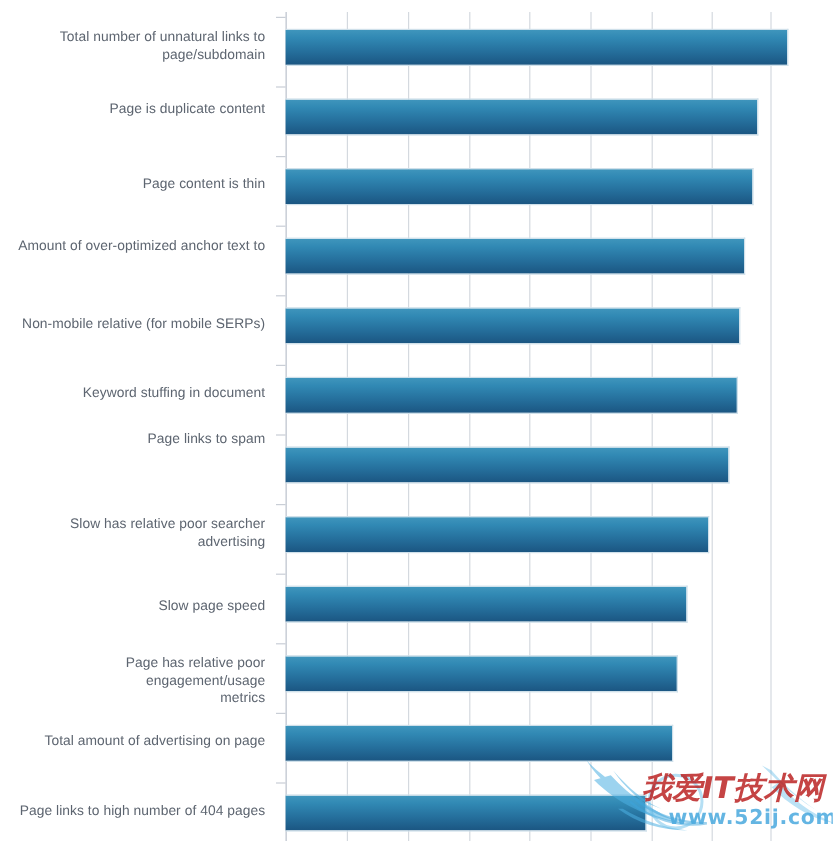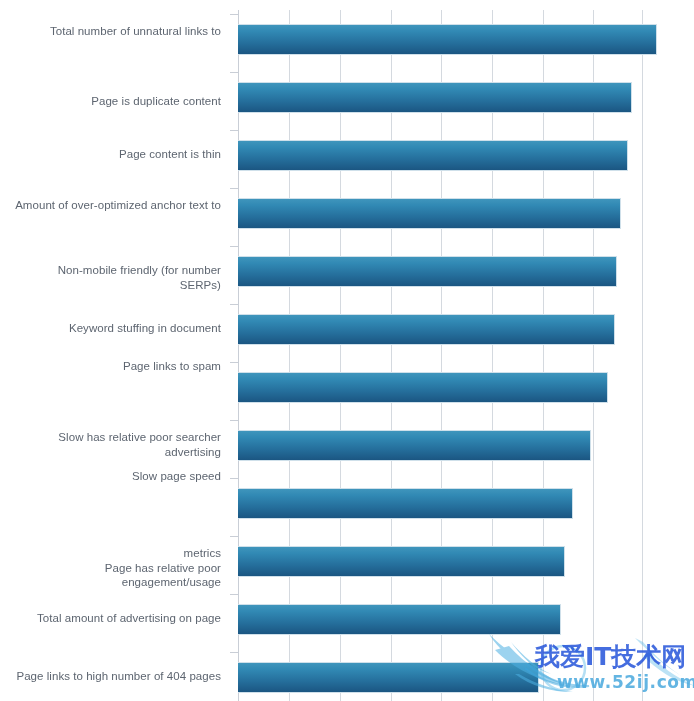--- a/index.html
+++ b/index.html
@@ -77,25 +77,26 @@
     width: 224px;
     height: 89px;
     pointer-events: none;
   }
   .wm-text-main {
     position: absolute;
     left: 50px;
     top: 28px;
     font-size: 25px;
     font-weight: bold;
-    color: #1d4ed8;
+    color: #b91c1c;
     opacity: 0.82;
     letter-spacing: 0px;
     white-space: nowrap;
     font-family: "DejaVu Sans", sans-serif;
+    font-style: italic;
   }
   .wm-text-url {
     position: absolute;
     left: 72px;
     top: 60px;
     font-size: 17px;
     font-weight: bold;
     color: #49a9de;
     opacity: 0.85;
     letter-spacing: 0.6px;
@@ -149,49 +150,50 @@
       <div class="bar" style="left: 223px; top: 430px; width: 353px;"></div>
       <div class="bar" style="left: 223px; top: 488px; width: 335px;"></div>
       <div class="bar" style="left: 223px; top: 546px; width: 327px;"></div>
       <div class="bar" style="left: 223px; top: 604px; width: 323px;"></div>
       <div class="bar" style="left: 223px; top: 662px; width: 301px;"></div>
     </div>
 
   <div id="labels">
       <div class="label-wrap" style="top: 24px;">
         <div>Total number of unnatural links to</div>
-      </div>
-      <div class="label-wrap" style="top: 94px;">
+        <div>page/subdomain</div>
+      </div>
+      <div class="label-wrap" style="top: 84px;">
         <div>Page is duplicate content</div>
       </div>
       <div class="label-wrap" style="top: 147.25px;">
         <div>Page content is thin</div>
       </div>
       <div class="label-wrap" style="top: 198px;">
         <div>Amount of over-optimized anchor text to</div>
       </div>
       <div class="label-wrap" style="top: 263.25px;">
-        <div>Non-mobile friendly (for number SERPs)</div>
+        <div>Non-mobile relative (for mobile SERPs)</div>
       </div>
       <div class="label-wrap" style="top: 321.25px;">
         <div>Keyword stuffing in document</div>
       </div>
       <div class="label-wrap" style="top: 359px;">
         <div>Page links to spam</div>
       </div>
       <div class="label-wrap" style="top: 430px;">
         <div>Slow has relative poor searcher</div>
         <div>advertising</div>
       </div>
-      <div class="label-wrap" style="top: 469px;">
+      <div class="label-wrap" style="top: 498px;">
         <div>Slow page speed</div>
       </div>
       <div class="label-wrap" style="top: 546px;">
+        <div>Page has relative poor engagement/usage</div>
         <div>metrics</div>
-        <div>Page has relative poor engagement/usage</div>
       </div>
       <div class="label-wrap" style="top: 611.25px;">
         <div>Total amount of advertising on page</div>
       </div>
       <div class="label-wrap" style="top: 669.25px;">
         <div>Page links to high number of 404 pages</div>
       </div>
     </div>
 
   <div class="watermark">

